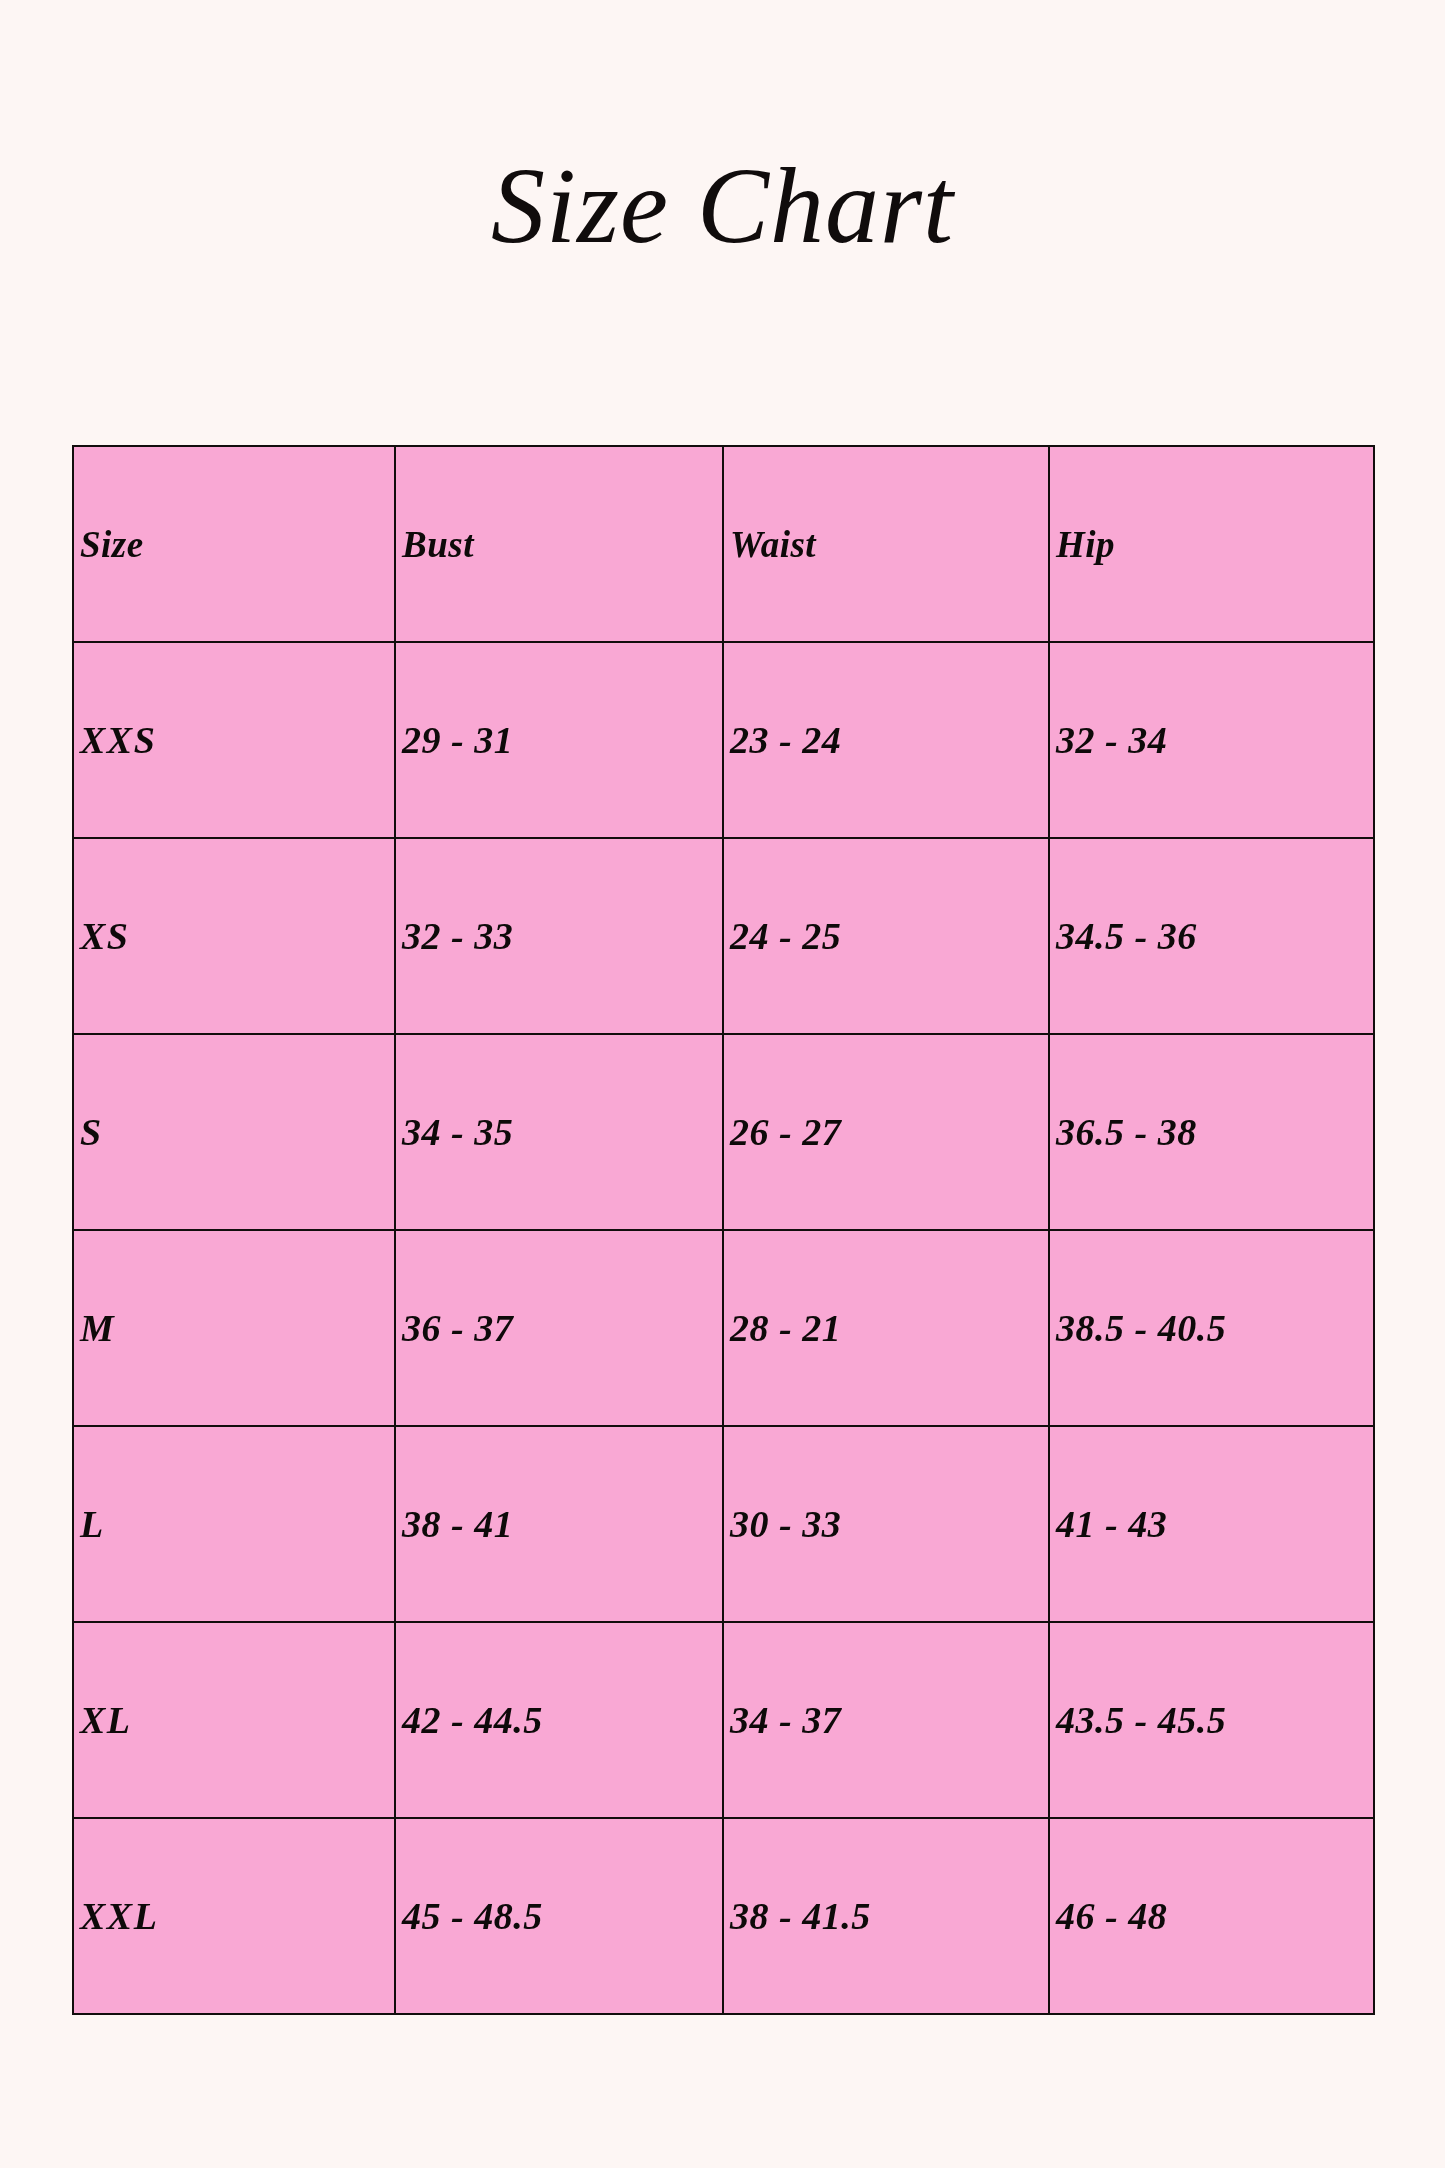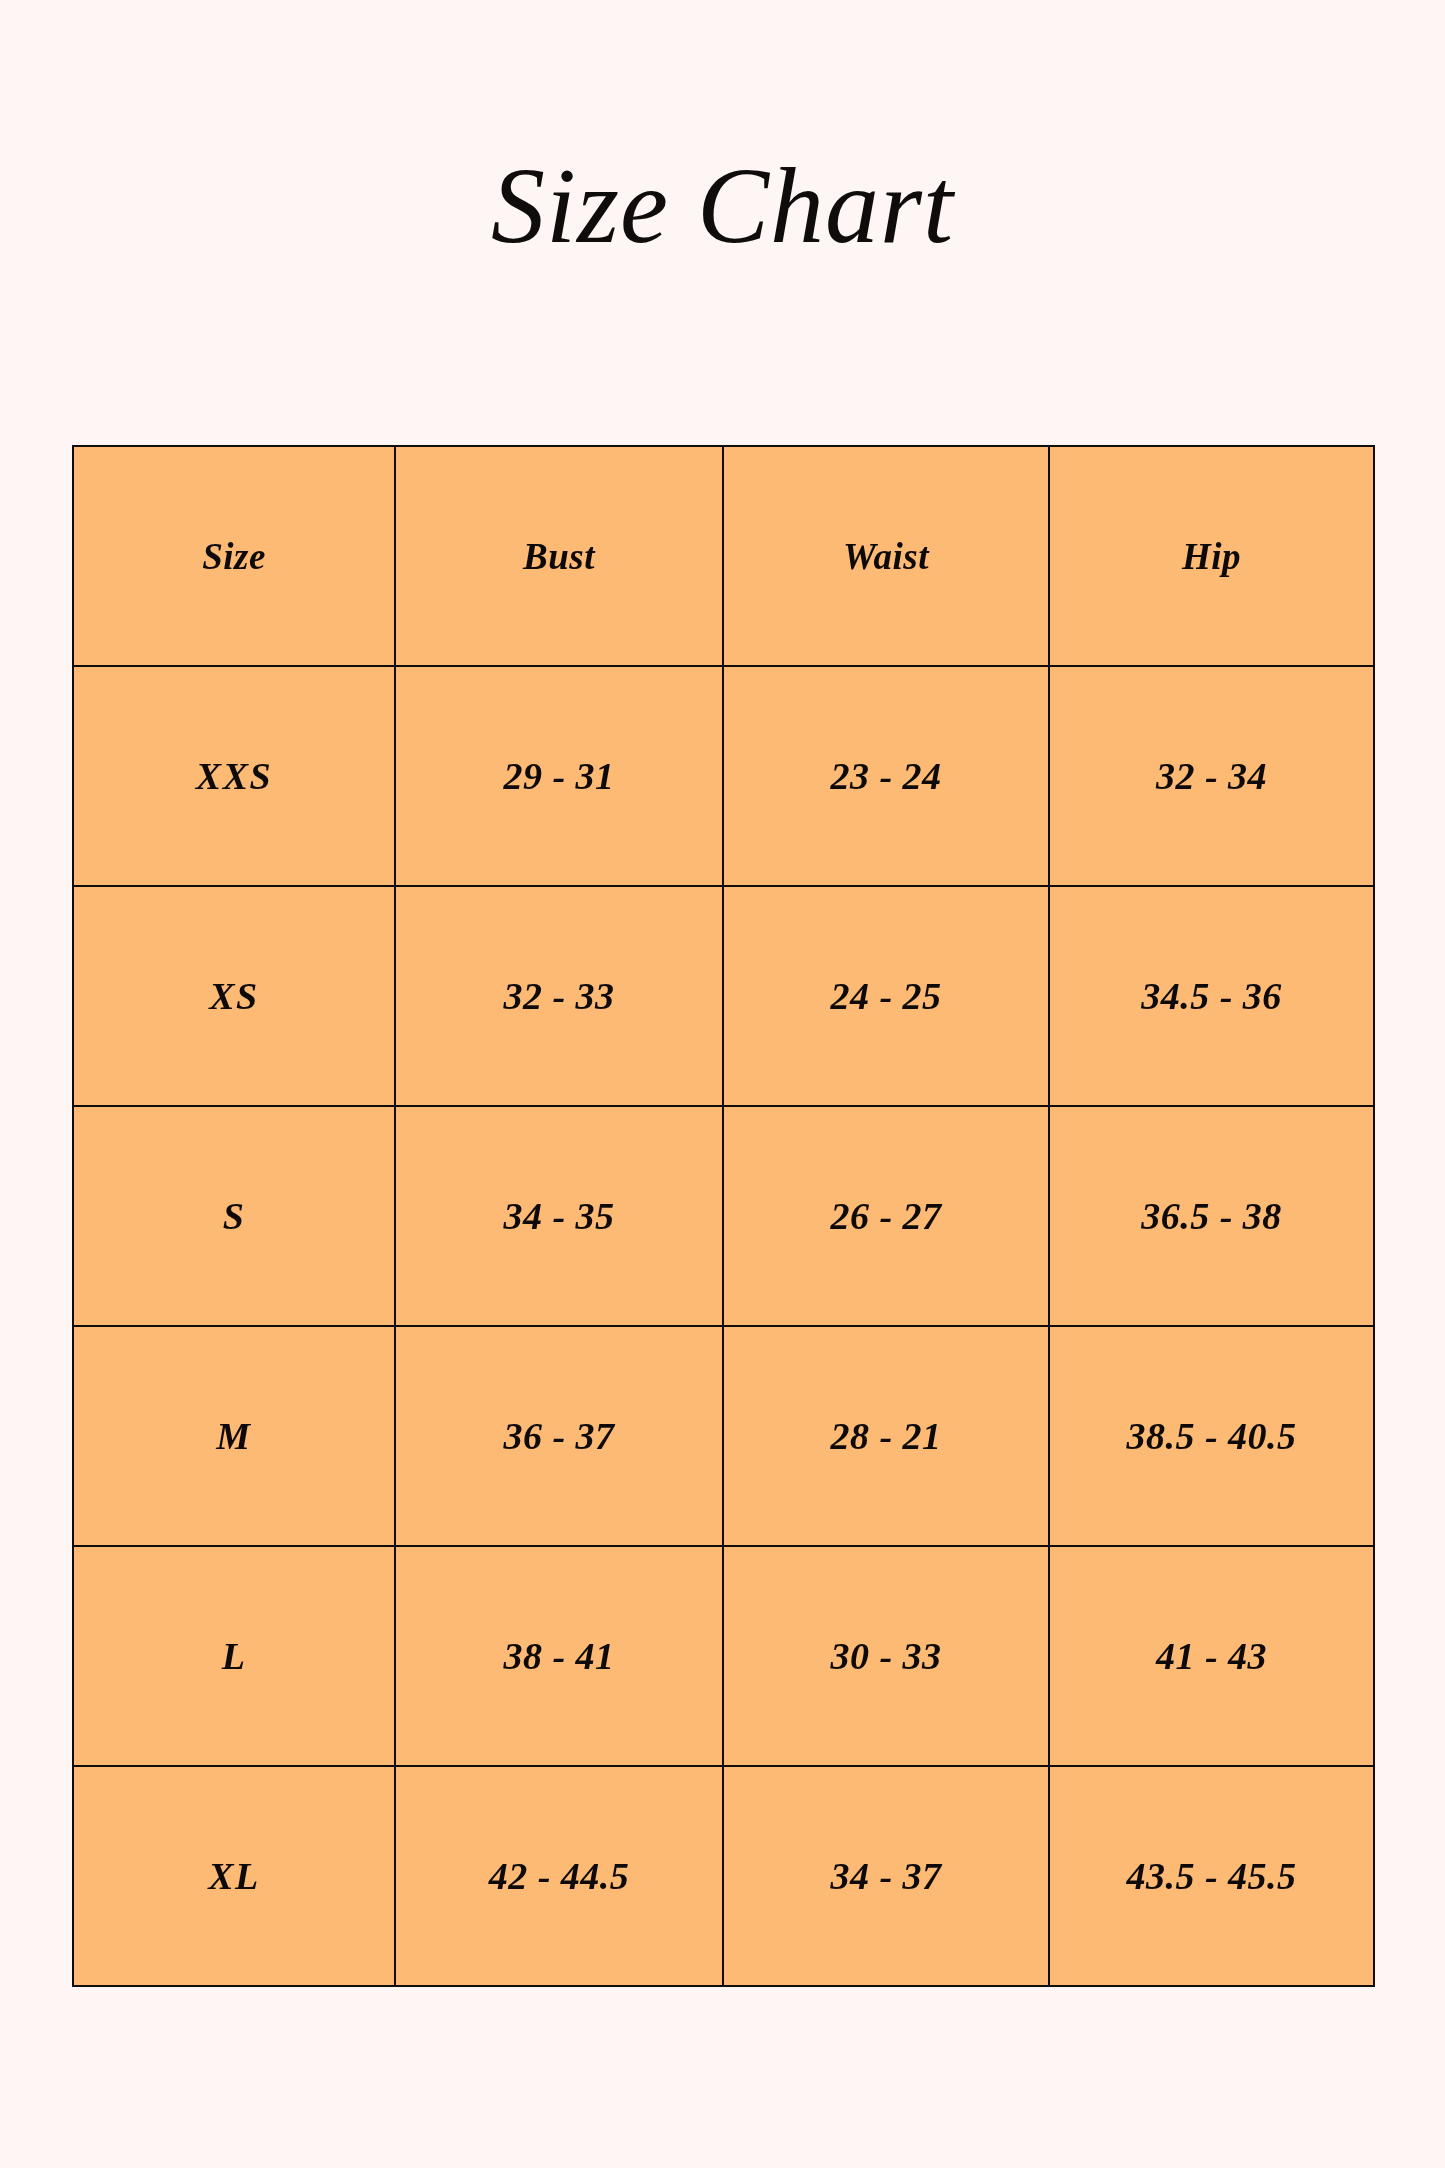--- a/index.html
+++ b/index.html
@@ -54,25 +54,25 @@
 
   table.size-table col.c-size  { width: 322px; }
   table.size-table col.c-bust  { width: 328px; }
   table.size-table col.c-waist { width: 326px; }
   table.size-table col.c-hip   { width: 325px; }
 
   table.size-table th,
   table.size-table td {
     border: 2px solid #120d0d;
     height: 186px;
-    text-align: center;
+    text-align: left;
     vertical-align: middle;
-    padding: 16px 6px;
+    padding: 4px 6px;
     color: #0e0a0a;
-    background: #fdba74;
+    background: #f9a8d4;
   }
 
   table.size-table th {
     font-style: italic;
     font-weight: 700;
     font-size: 37px;
     letter-spacing: 0.5px;
   }
 
   table.size-table td {
@@ -141,17 +141,23 @@
           <td>38 - 41</td>
           <td>30 - 33</td>
           <td>41 - 43</td>
         </tr>
         <tr>
           <td class="size-cell">XL</td>
           <td>42 - 44.5</td>
           <td>34 - 37</td>
           <td>43.5 - 45.5</td>
         </tr>
+        <tr>
+          <td class="size-cell">XXL</td>
+          <td>45 - 48.5</td>
+          <td>38 - 41.5</td>
+          <td>46 - 48</td>
+        </tr>
       </tbody>
     </table>
   </div>
 
 </div>
 
 </body></html>

